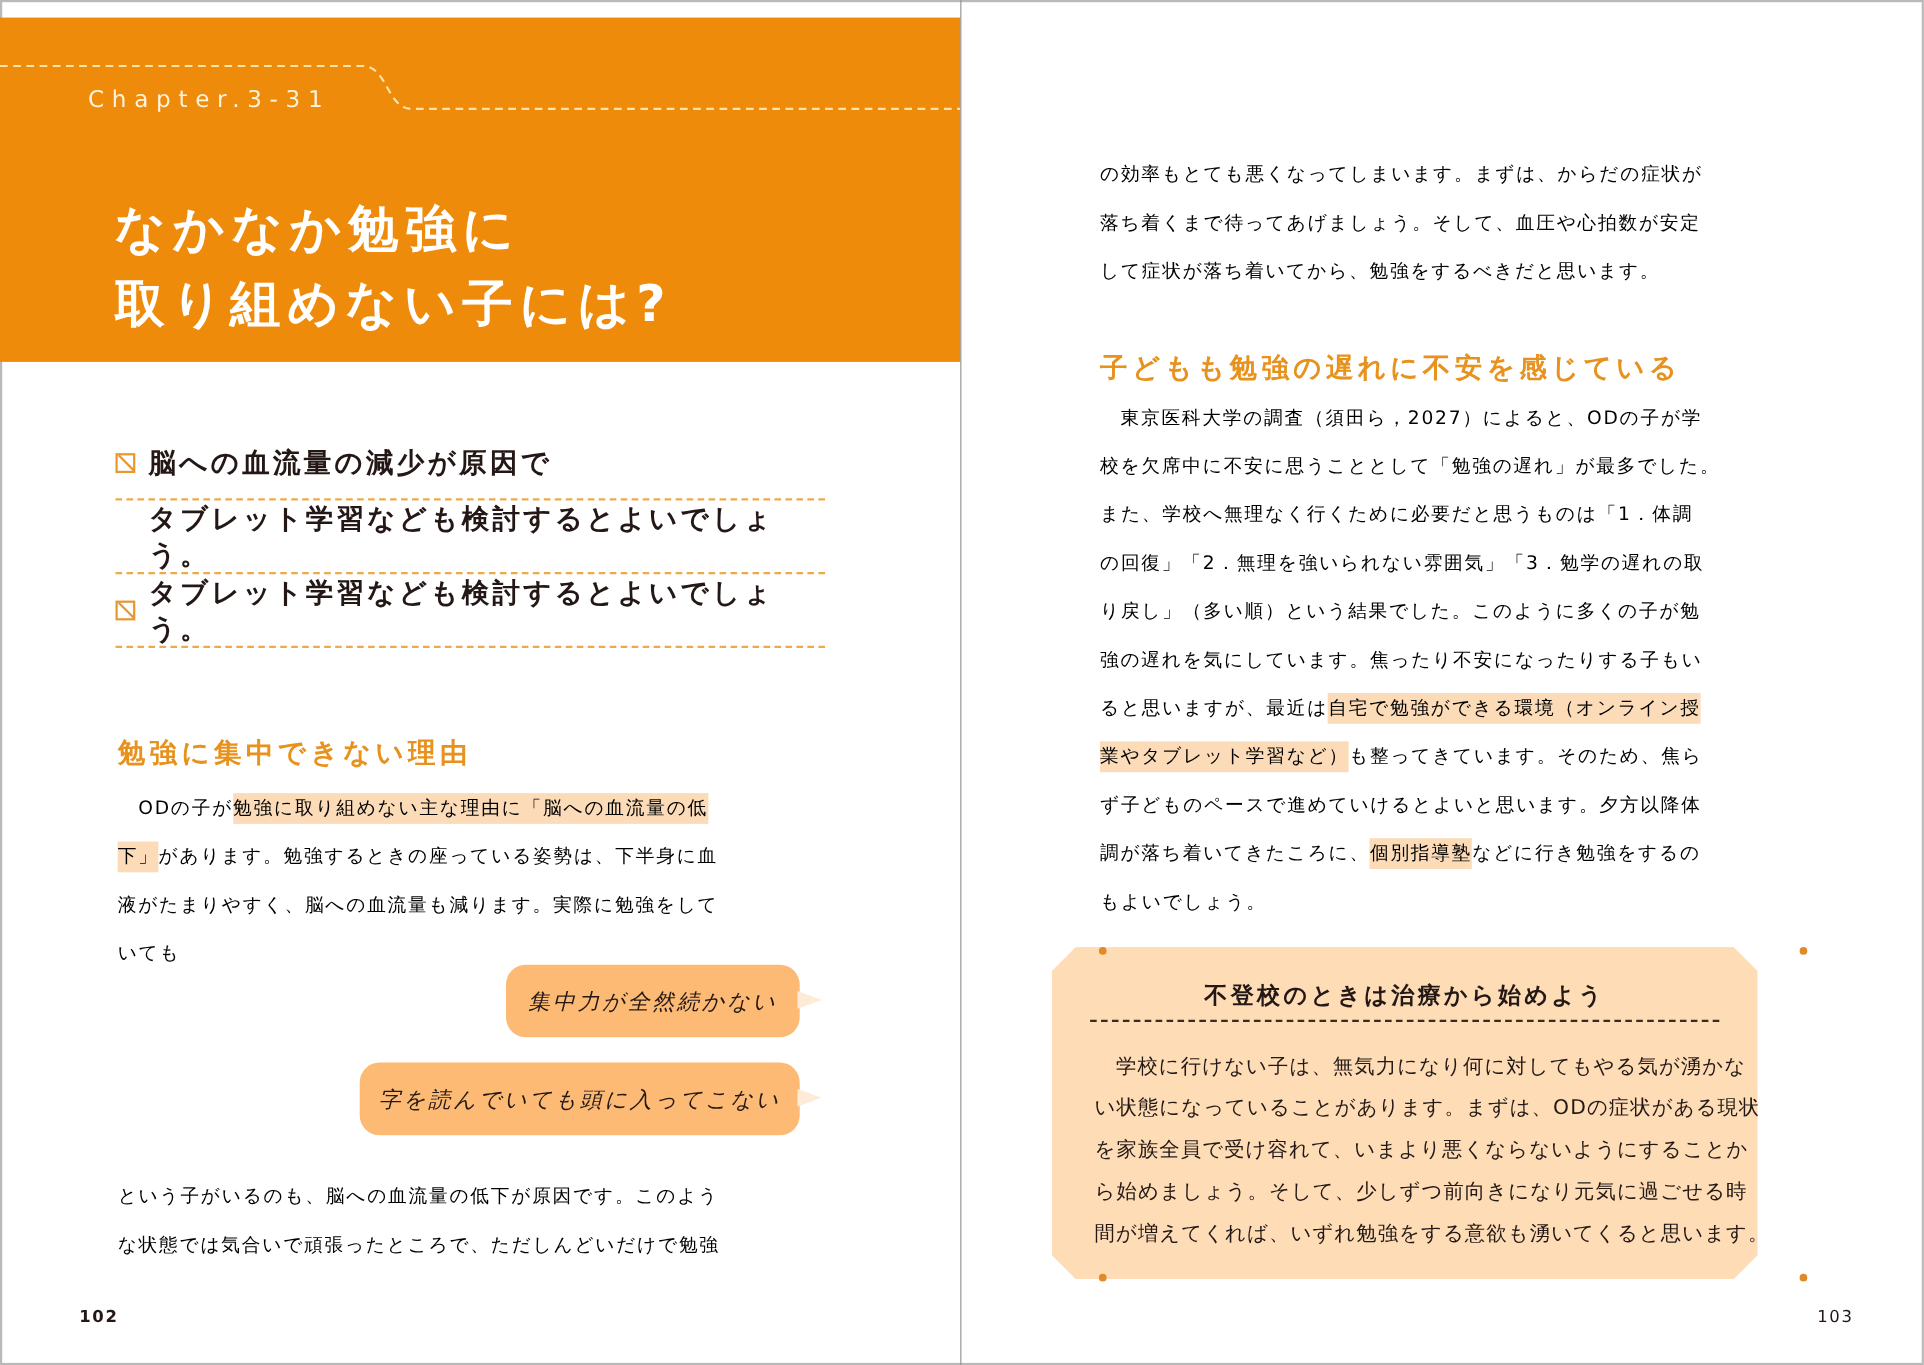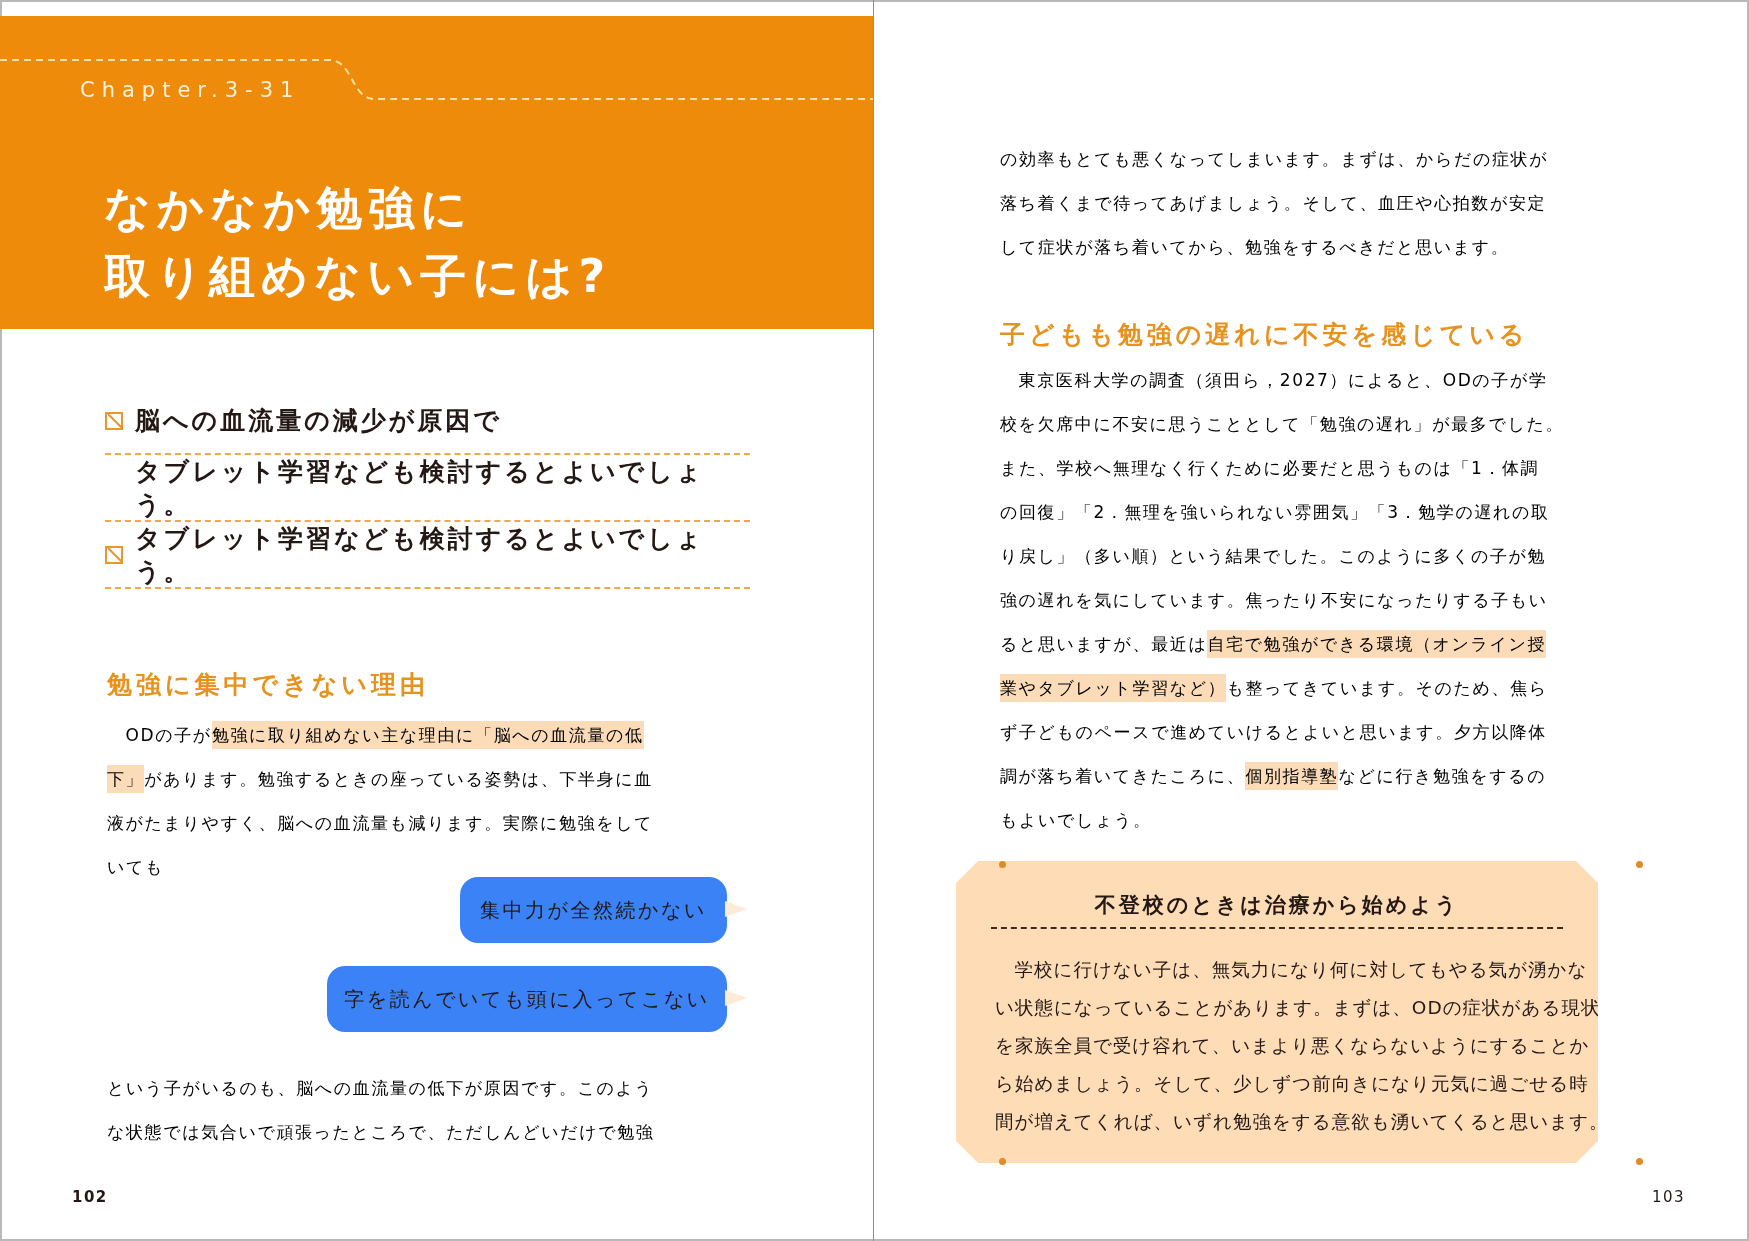--- a/index.html
+++ b/index.html
@@ -64,23 +64,23 @@
   
   .para {
     position: absolute; font-size: 17px; line-height: 44px; letter-spacing: 1.6px;
     color: #000000; margin: 0;
   }
   .para .line { display: block; white-space: nowrap; height: 44px; }
   .hl { background: #fcdcb8; padding: 4px 0; }
 
   
   .bubble {
-    position: absolute; background: #3b82f6; border-radius: 18px;
+    position: absolute; background: #fdba74; border-radius: 18px;
     font-size: 20px; letter-spacing: 2.5px; color: #231815;
-    display: flex; align-items: center; justify-content: center;
+    display: flex; align-items: center; justify-content: center; font-style: italic;
   }
   .bubble::after {
     content: ""; position: absolute; right: -20px; top: 24px;
     border-left: 22px solid #fdebd7; border-top: 8px solid transparent;
     border-bottom: 8px solid transparent;
   }
 
   
   .callout {
     position: absolute; left: 956px; top: 861px; width: 642px; height: 302px;

